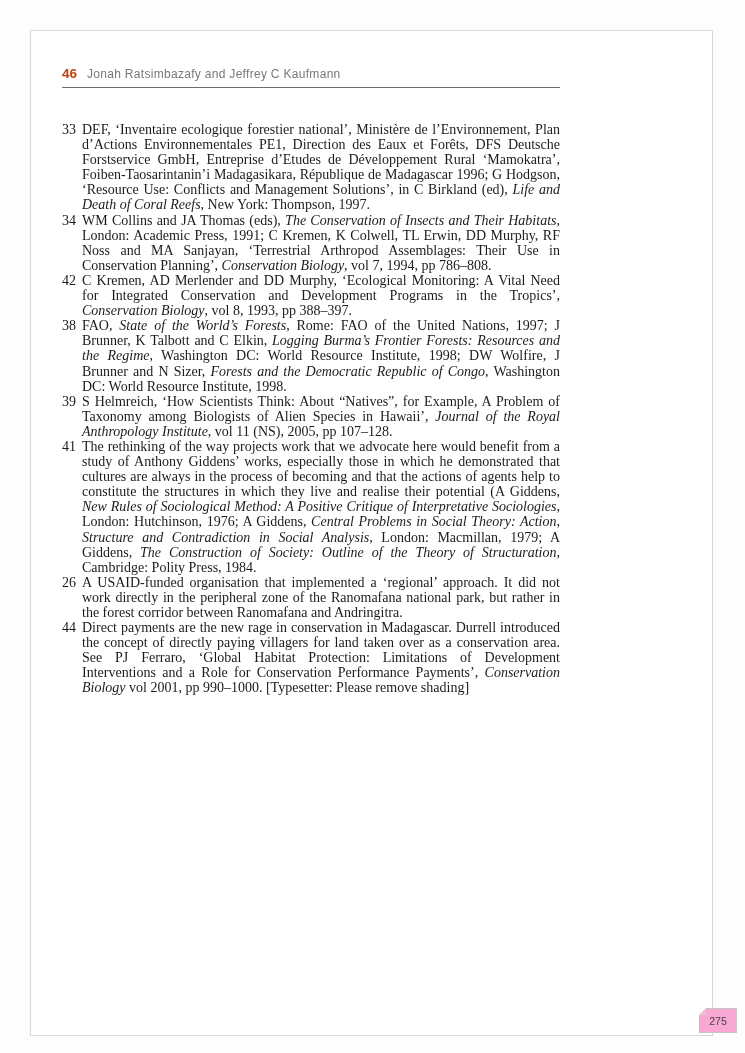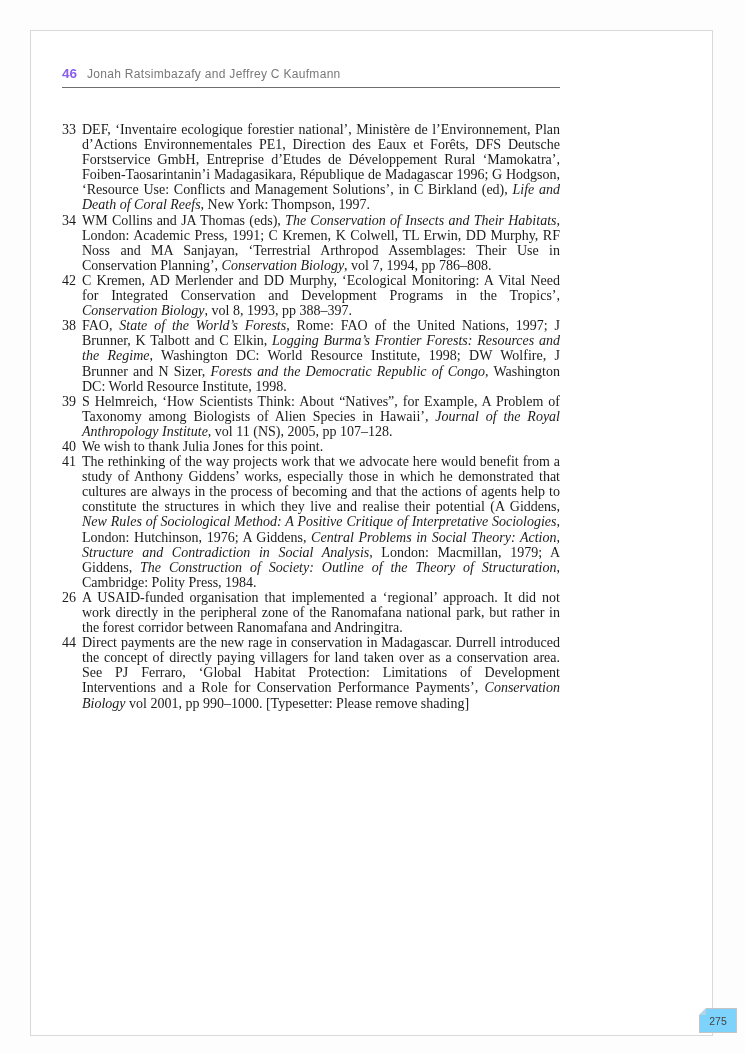--- a/index.html
+++ b/index.html
@@ -14,38 +14,38 @@
     position: absolute; left: 30px; top: 30px;
     width: 683px; height: 1006px;
     border: 1px solid #d9d9d9; background: #ffffff;
     box-sizing: border-box;
   }
   .page-header {
     position: absolute; left: 62px; top: 64px; width: 498px;
     font-family: "Liberation Sans", sans-serif;
     white-space: nowrap;
   }
-  .folio { font-weight: bold; font-size: 13.5px; color: #8b5cf6; margin-right: 10px; }
+  .folio { font-weight: bold; font-size: 13.5px; color: #c2410c; margin-right: 10px; }
   .running-head { font-size: 12px; color: #787878; letter-spacing: 0.3px; }
   .header-rule {
     position: absolute; left: 62px; top: 87px; width: 498px;
     border-top: 1px solid #6e6e6e; height: 0;
   }
   .endnotes {
     position: absolute; left: 62px; top: 122px; width: 498px;
     font-size: 14px; line-height: 15.1px; color: #1b1b1b;
     text-align: justify;
   }
   .endnote { padding-left: 20px; text-indent: -20px; }
   .note-num { display: inline-block; width: 20px; text-indent: 0; }
   .it { font-style: italic; }
   .page-tab {
     position: absolute; right: 8px; bottom: 20px;
     width: 38px; height: 25px;
-    border: 1px solid #c4c4c4; background: #7dd3fc;
+    border: 1px solid #c4c4c4; background: #f9a8d4;
     display: flex; align-items: center; justify-content: center;
     font-family: "Liberation Sans", sans-serif;
     font-size: 10.5px; color: #444;
     box-sizing: border-box;
   }
   .fold {
     position: absolute; left: -1px; top: -1px;
     width: 0; height: 0;
     border-top: 7px solid #fdfdfd;
     border-right: 7px solid transparent;
@@ -68,21 +68,20 @@
 </header>
 
 <div class="header-rule"></div>
 
 <div class="endnotes" id="endnotes">
     <div class="endnote"><span class="note-num">33</span><span><span>DEF, ‘Inventaire ecologique forestier national’, Ministère de l’Environnement, Plan d’Actions Environnementales PE1, Direction des Eaux et Forêts, DFS Deutsche Forstservice GmbH, Entreprise d’Etudes de Développement Rural ‘Mamokatra’, Foiben-Taosarintanin’i Madagasikara, République de Madagascar 1996; G Hodgson, ‘Resource Use: Conflicts and Management Solutions’, in C Birkland (ed), </span><span class="it">Life and Death of Coral Reefs</span><span>, New York: Thompson, 1997.</span></span></div>
     <div class="endnote"><span class="note-num">34</span><span><span>WM Collins and JA Thomas (eds), </span><span class="it">The Conservation of Insects and Their Habitats</span><span>, London: Academic Press, 1991; C Kremen, K Colwell, TL Erwin, DD Murphy, RF Noss and MA Sanjayan, ‘Terrestrial Arthropod Assemblages: Their Use in Conservation Planning’, </span><span class="it">Conservation Biology</span><span>, vol 7, 1994, pp 786–808.</span></span></div>
     <div class="endnote"><span class="note-num">42</span><span><span>C Kremen, AD Merlender and DD Murphy, ‘Ecological Monitoring: A Vital Need for Integrated Conservation and Development Programs in the Tropics’, </span><span class="it">Conservation Biology</span><span>, vol 8, 1993, pp 388–397.</span></span></div>
     <div class="endnote"><span class="note-num">38</span><span><span>FAO, </span><span class="it">State of the World’s Forests</span><span>, Rome: FAO of the United Nations, 1997; J Brunner, K Talbott and C Elkin, </span><span class="it">Logging Burma’s Frontier Forests: Resources and the Regime</span><span>, Washington DC: World Resource Institute, 1998; DW Wolfire, J Brunner and N Sizer, </span><span class="it">Forests and the Democratic Republic of Congo</span><span>, Washington DC: World Resource Institute, 1998.</span></span></div>
     <div class="endnote"><span class="note-num">39</span><span><span>S Helmreich, ‘How Scientists Think: About “Natives”, for Example, A Problem of Taxonomy among Biologists of Alien Species in Hawaii’, </span><span class="it">Journal of the Royal Anthropology Institute</span><span>, vol 11 (NS), 2005, pp 107–128.</span></span></div>
-    <div class="endnote"><span class="note-num">40</span><span><span>We wish to thank Julia Jones for this point.</span></span></div>
     <div class="endnote"><span class="note-num">41</span><span><span>The rethinking of the way projects work that we advocate here would benefit from a study of Anthony Giddens’ works, especially those in which he demonstrated that cultures are always in the process of becoming and that the actions of agents help to constitute the structures in which they live and realise their potential (A Giddens, </span><span class="it">New Rules of Sociological Method: A Positive Critique of Interpretative Sociologies</span><span>, London: Hutchinson, 1976; A Giddens, </span><span class="it">Central Problems in Social Theory: Action, Structure and Contradiction in Social Analysis</span><span>, London: Macmillan, 1979; A Giddens, </span><span class="it">The Construction of Society: Outline of the Theory of Structuration</span><span>, Cambridge: Polity Press, 1984.</span></span></div>
     <div class="endnote"><span class="note-num">26</span><span><span>A USAID-funded organisation that implemented a ‘regional’ approach. It did not work directly in the peripheral zone of the Ranomafana national park, but rather in the forest corridor between Ranomafana and Andringitra.</span></span></div>
     <div class="endnote"><span class="note-num">44</span><span><span>Direct payments are the new rage in conservation in Madagascar. Durrell introduced the concept of directly paying villagers for land taken over as a conservation area. See PJ Ferraro, ‘Global Habitat Protection: Limitations of Development Interventions and a Role for Conservation Performance Payments’, </span><span class="it">Conservation Biology</span><span> vol 2001, pp 990–1000. [Typesetter: Please remove shading]</span></span></div>
   </div>
 
 <div class="page-tab">
   <span class="fold-line"></span>
   <span class="fold"></span>
   <span>275</span>
 </div>

